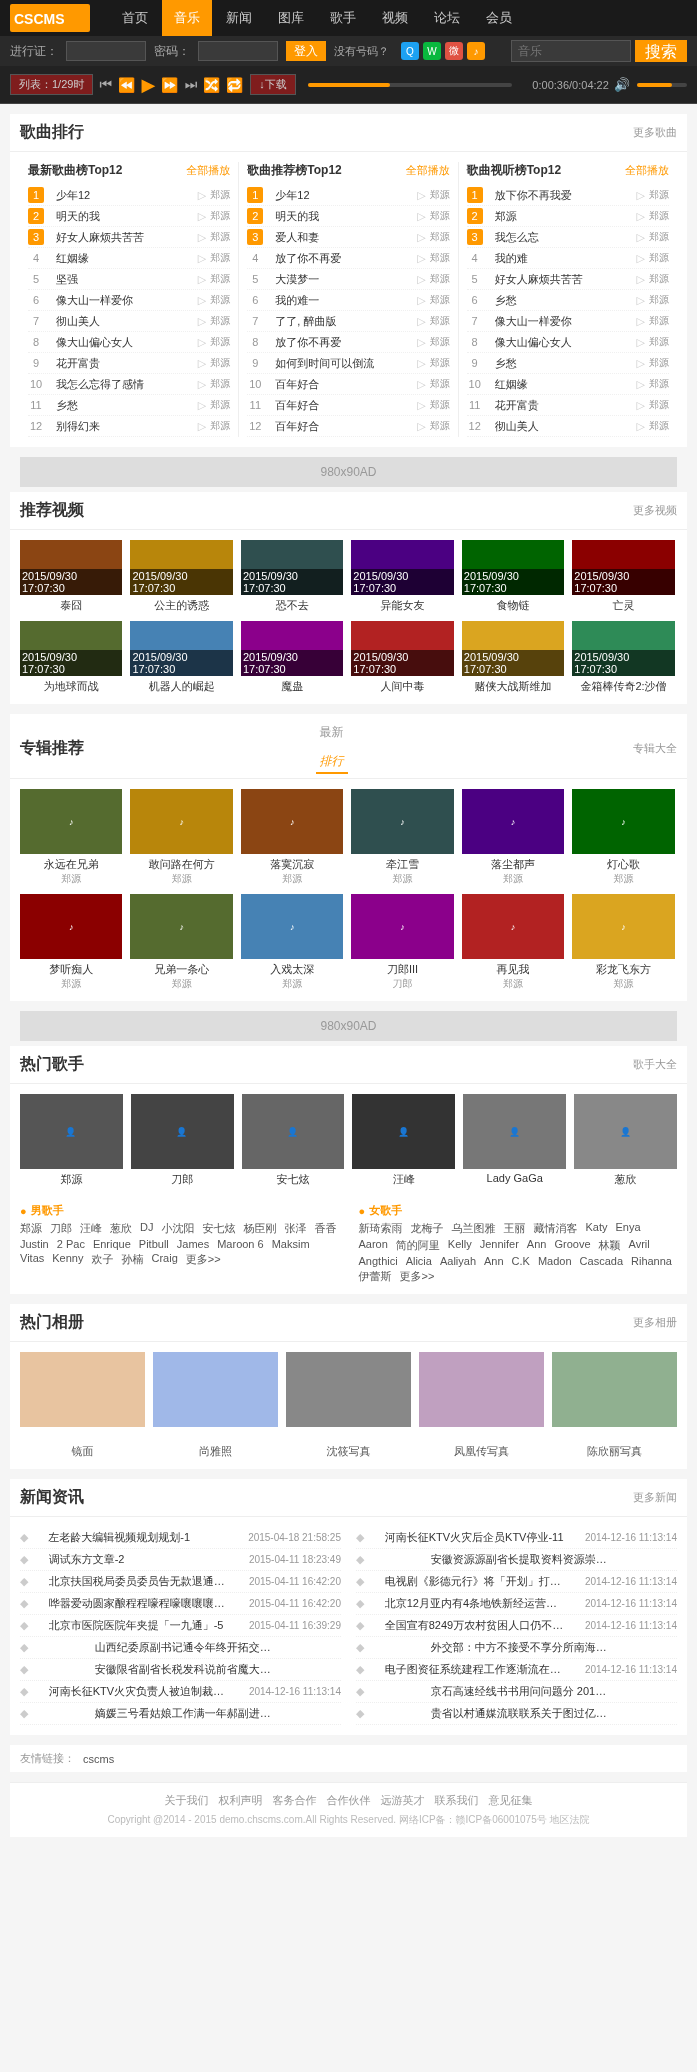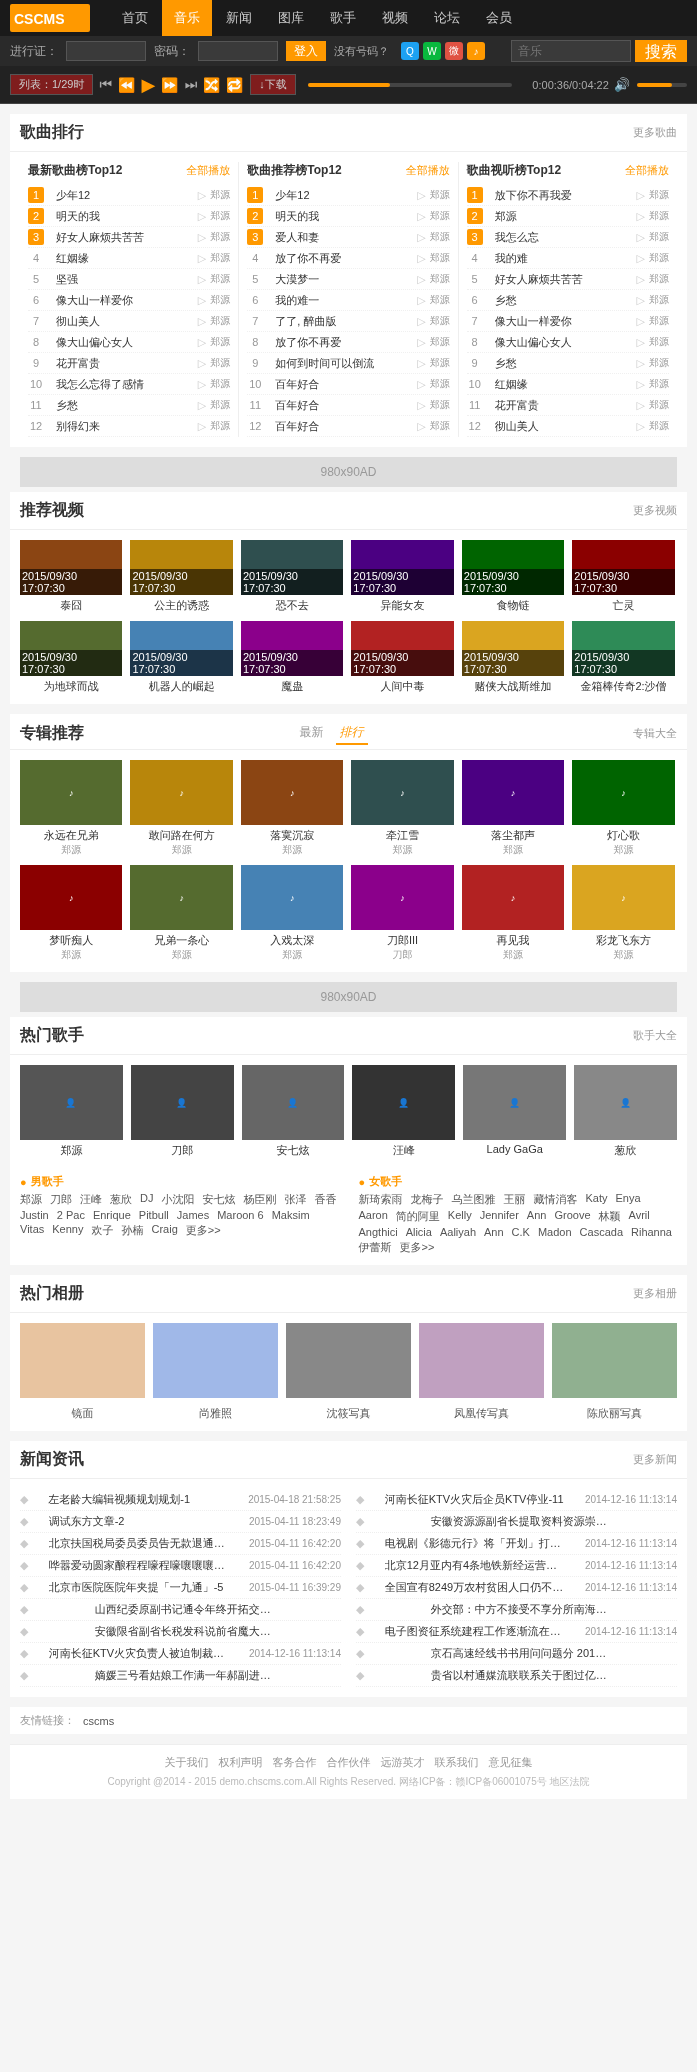--- a/index.html
+++ b/index.html
@@ -65,21 +65,21 @@
     .ad-banner { background: #ddd; height: 30px; display: flex; align-items: center; justify-content: center; color: #999; font-size: 12px; margin: 5px 10px; }
     
     
     .video-grid { display: flex; flex-wrap: wrap; gap: 8px; padding: 10px; }
     .video-item { width: calc(16.66% - 7px); cursor: pointer; }
     .video-thumb { width: 100%; height: 55px; background: #333; position: relative; overflow: hidden; }
     .video-date { position: absolute; bottom: 0; left: 0; right: 0; background: rgba(0,0,0,0.6); color: #fff; font-size: 11px; padding: 1px 2px; }
     .video-title { font-size: 11px; color: #333; margin-top: 3px; text-align: center; overflow: hidden; white-space: nowrap; text-overflow: ellipsis; }
     
     
-    .album-tabs { display: flex; gap: 8px; margin-left: 10px; }
+    .album-tabs { display: flex; gap: 8px; margin-left: 10px; flex-direction: column; }
     .album-tab { font-size: 12px; color: #999; cursor: pointer; padding: 2px 4px; }
     .album-tab.active { color: #f90; border-bottom: 2px solid #f90; font-style: italic; }
     .album-grid { display: flex; gap: 8px; padding: 10px; flex-wrap: wrap; }
     .album-item { width: calc(16.66% - 7px); cursor: pointer; }
     .album-cover { width: 100%; height: 65px; background: #ccc; overflow: hidden; }
     .album-title { font-size: 11px; color: #333; margin-top: 3px; text-align: center; overflow: hidden; white-space: nowrap; text-overflow: ellipsis; }
     .album-artist { font-size: 10px; color: #999; text-align: center; }
     
     
     .artist-section { padding: 10px; }
@@ -89,21 +89,21 @@
     .artist-name { font-size: 11px; color: #333; margin-top: 3px; }
     .artist-group-title { color: #f90; font-size: 11px; font-weight: bold; margin-bottom: 3px; display: flex; align-items: center; gap: 4px; }
     .artist-list { display: flex; flex-wrap: wrap; gap: 2px 8px; font-size: 11px; color: #555; }
     .artist-list a { color: #555; cursor: pointer; text-decoration: none; }
     
     
     .photo-section { padding: 10px; }
     .photo-grid { display: flex; gap: 8px; }
     .photo-item { flex: 1; cursor: pointer; text-align: center; }
     .photo-thumb { width: 100%; height: 75px; background: #ccc; overflow: hidden; }
-    .photo-title { font-size: 11px; color: #555; margin-top: 8px; text-align: center; }
+    .photo-title { font-size: 11px; color: #555; margin-top: 17px; text-align: center; }
     
     
     .news-section { padding: 10px; }
     .news-grid { display: flex; gap: 15px; }
     .news-col { flex: 1; }
     .news-item { display: flex; justify-content: space-between; align-items: center; padding: 3px 0; border-bottom: 1px dotted #eee; font-size: 11px; }
     .news-title { color: #333; cursor: pointer; overflow: hidden; white-space: nowrap; text-overflow: ellipsis; max-width: 180px; flex: 1; }
     .news-date { color: #999; font-size: 10px; flex-shrink: 0; margin-left: 4px; white-space: nowrap; }
     
     

